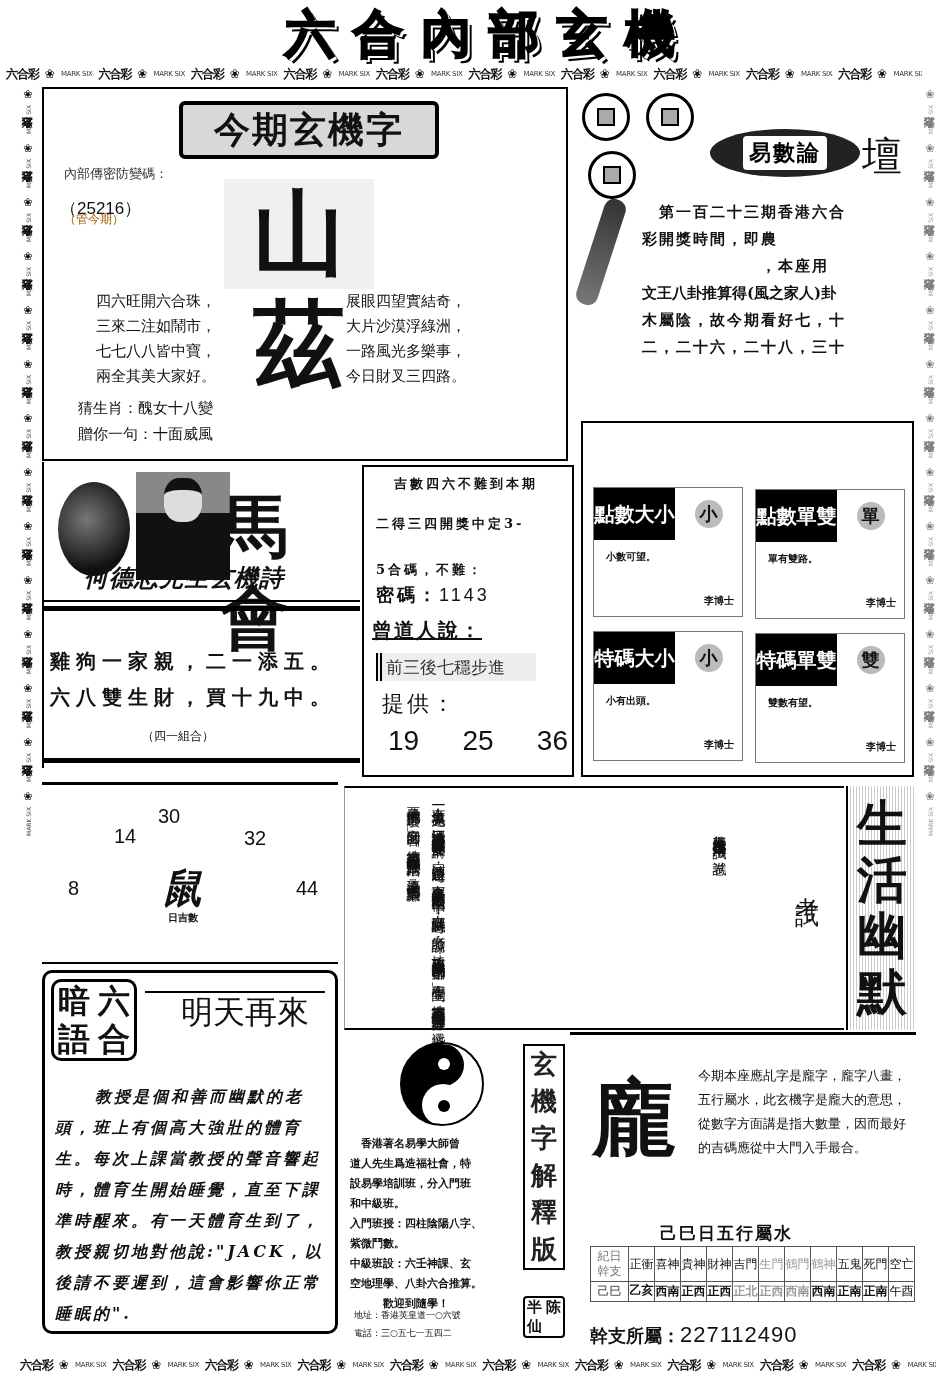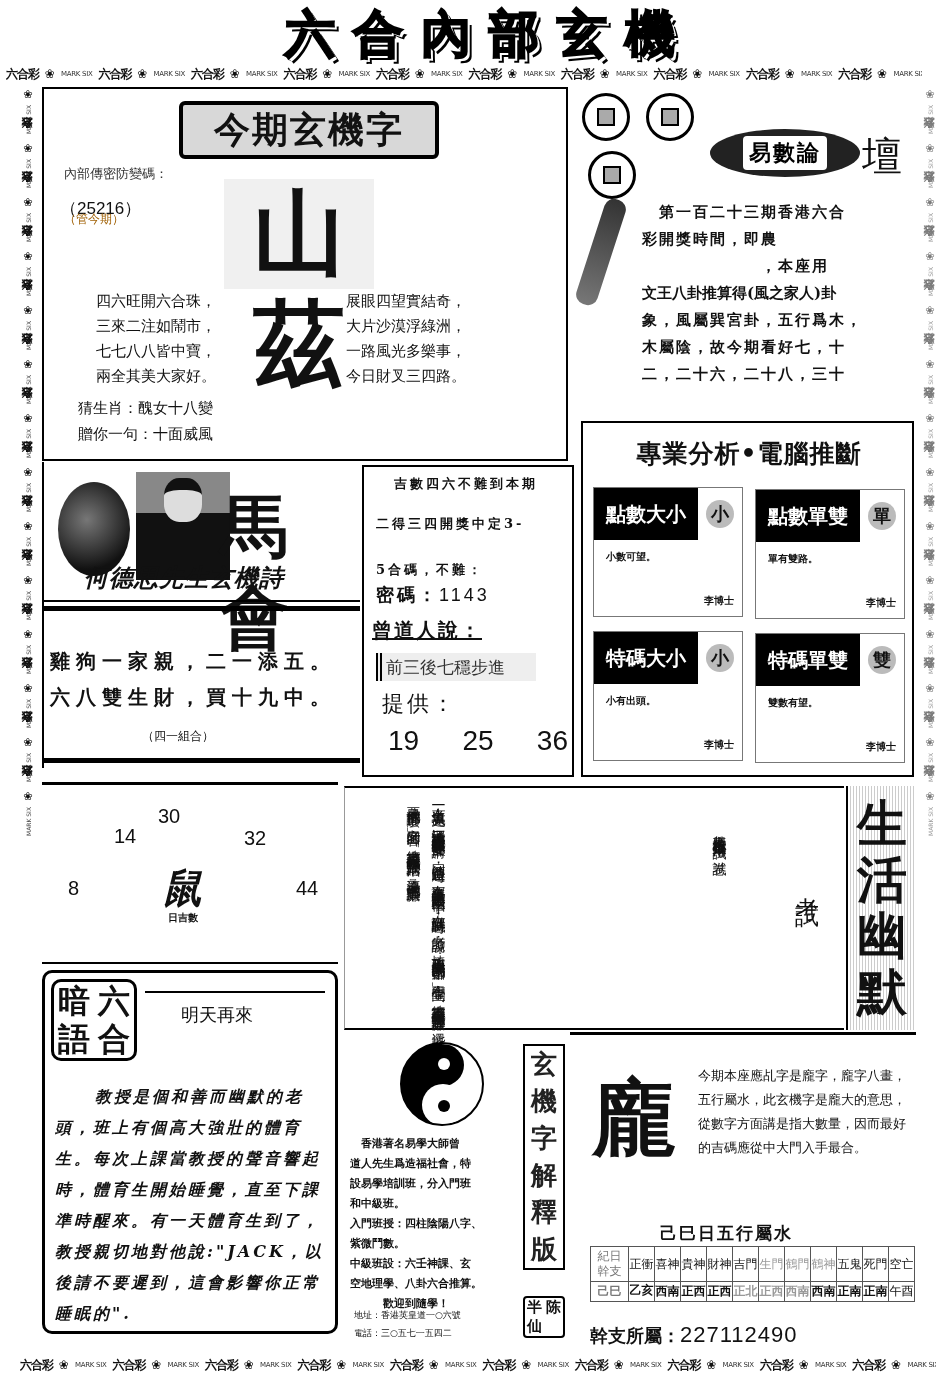--- a/index.html
+++ b/index.html
@@ -70,21 +70,21 @@
   #s4-taoren { font-size: 20px !important; text-decoration: underline; letter-spacing: 2px !important; }
   #s4-slogan { left: 12px; top: 186px; width: 160px; height: 28px; background: #eee; border-left: 6px double #000; font-size: 17px; line-height: 28px; padding-left: 4px; color: #333; }
   #s4-provide { font-size: 22px !important; font-weight: normal !important; }
   #s4-nums { left: 24px; top: 258px; width: 180px; display: flex; justify-content: space-between; font-family: "Liberation Sans", sans-serif; font-size: 28px; }
 
   
   #s5 { left: 581px; top: 421px; width: 333px; height: 356px; }
   #s5-title { left: 10px; top: 14px; width: 312px; font-size: 25px; font-weight: 900; letter-spacing: 1px; text-align:center; }
   .card { position:absolute; width: 150px; height: 130px; border: 1px solid #777; }
   .card .head { height: 52px; display: flex; }
-  .card .head .lbl { width: 104px; background: #000; color: #fff; font-size: 20px; font-weight: bold; display:flex; align-items:center; justify-content:center; }
+  .card .head .lbl { width: 81px; background: #000; color: #fff; font-size: 20px; font-weight: bold; display:flex; align-items:center; justify-content:center; }
   .card .head .res { flex:1; display:flex; align-items:center; justify-content:center; }
   .card .head .res span { width: 28px; height: 28px; border-radius: 50%; background: #bbb; display:flex; align-items:center; justify-content:center; font-size: 18px; font-weight: bold; }
   .card .body { position:absolute; left: 12px; top: 62px; font-size: 10px; font-weight: bold; }
   .card .sig { position:absolute; right: 8px; bottom: 8px; font-size: 10px; font-weight: bold; }
 
   
   #s6 { left: 42px; top: 782px; width: 296px; height: 182px; }
   .n6 { position:absolute; font-family: "Liberation Sans", sans-serif; font-size: 20px; }
   #s6-rat { left: 120px; top: 76px; font-size: 40px; font-family: "DejaVu Serif", serif; font-style: italic; font-weight: bold; }
   #s6-lbl { left: 126px; top: 126px; font-size: 10px; font-weight: bold; }
@@ -93,21 +93,21 @@
   #s7 { left: 344px; top: 786px; width: 500px; height: 244px; }
   #s7-text { left: 56px; top: 8px; height: 228px; writing-mode: vertical-rl; font-size: 14px; line-height: 25px; letter-spacing: 1px; font-family: "DejaVu Serif", serif; }
   #s7-lead { position:absolute; left: 366px; top: 36px; writing-mode: vertical-rl; font-size: 14px; letter-spacing: 1px; font-family: "DejaVu Serif", serif; }
   #s7-kaoshi { left: 446px; top: 90px; writing-mode: vertical-rl; font-size: 24px; letter-spacing: 6px; }
   #s7-side { left: 846px; top: 786px; width: 70px; height: 244px; background: repeating-linear-gradient(90deg,#fff 0 2px,#ccc 2px 3px); border-left: 2px solid #000; display:flex; flex-direction: column; align-items:center; justify-content:center; }
   #s7-side .c { font-size: 50px; font-weight: 900; line-height: 56px; font-family: "DejaVu Serif", serif; }
 
   
   #s8 { left: 42px; top: 970px; width: 296px; height: 364px; border-radius: 10px; }
   #s8-badge { left: 6px; top: 6px; width: 86px; height: 82px; border: 3px solid #000; border-radius: 10px; display:grid; grid-template-columns: 1fr 1fr; font-size: 32px; font-weight: bold; line-height: 38px; text-align:center; }
-  #s8-title { left: 136px; top: 30px; font-size: 18px; }
+  #s8-title { left: 136px; top: 18px; font-size: 32px; }
   #s8-body { left: 10px; top: 108px; width: 282px; font-size: 16px; line-height: 31px; letter-spacing: 3px; font-weight: bold; font-family: "DejaVu Serif", serif; font-style: italic; text-indent: 40px; }
 
   
   #s9 { left: 350px; top: 1034px; width: 170px; height: 310px; }
   #s9-yy { left: 50px; top: 8px; width: 84px; height: 84px; border-radius: 50%; border: 2px solid #000;
            background: linear-gradient(90deg, #000 50%, #fff 50%); overflow: hidden; }
   #s9-yy .a { position:absolute; left: 20px; top: 0; width: 42px; height: 42px; border-radius: 50%; background: #000; }
   #s9-yy .b { position:absolute; left: 20px; top: 40px; width: 42px; height: 42px; border-radius: 50%; background: #fff; }
   #s9-yy .d1 { position:absolute; left: 36px; top: 14px; width: 12px; height: 12px; border-radius: 50%; background: #fff; }
   #s9-yy .d2 { position:absolute; left: 36px; top: 56px; width: 12px; height: 12px; border-radius: 50%; background: #000; }
@@ -329,21 +329,20 @@
   <div id="s2-snake" class="abs"></div>
   <div id="s2-banner" class="abs">
       <span class="inner">易數論</span>
     </div>
   <div id="s2-tan" class="abs">壇</div>
   <div id="s2-text" class="abs">
     <div>　第一百二十三期香港六合</div>
     <div>彩開獎時間，即農</div>
     <div style="white-space:pre">　　　　　　　，本座用</div>
     <div style="letter-spacing:0">文王八卦推算得(風之家人)卦</div>
-    <div>象，風屬巽宮卦，五行爲木，</div>
     <div>木屬陰，故今期看好七，十</div>
     <div>二，二十六，二十八，三十</div>
   </div>
 </div>
 
 <div id="s3" class="abs" style="border-left:2px solid #000;">
   <div id="s3-ball" class="abs"></div>
   <div id="s3-photo" class="abs">
       <div class="face"></div>
     </div>
@@ -368,21 +367,20 @@
   <div id="s4-slogan" class="abs">前三後七穩步進</div>
   <div class="t" id="s4-provide" style="left:18px;top:222px;">提供：</div>
   <div id="s4-nums" class="abs">
     <span>19</span>
     <span>25</span>
     <span>36</span>
   </div>
 </div>
 
 <div id="s5" class="abs box">
-  <div id="s5-title" class="abs">專業分析•電腦推斷</div>
   <div class="card" style="left:10px;top:64px;">
     <div class="head">
         <div class="lbl">點數大小</div>
         <div class="res">
           <span>小</span>
         </div>
       </div>
     <div class="body">小數可望。</div>
     <div class="sig">李博士</div>
   </div>

